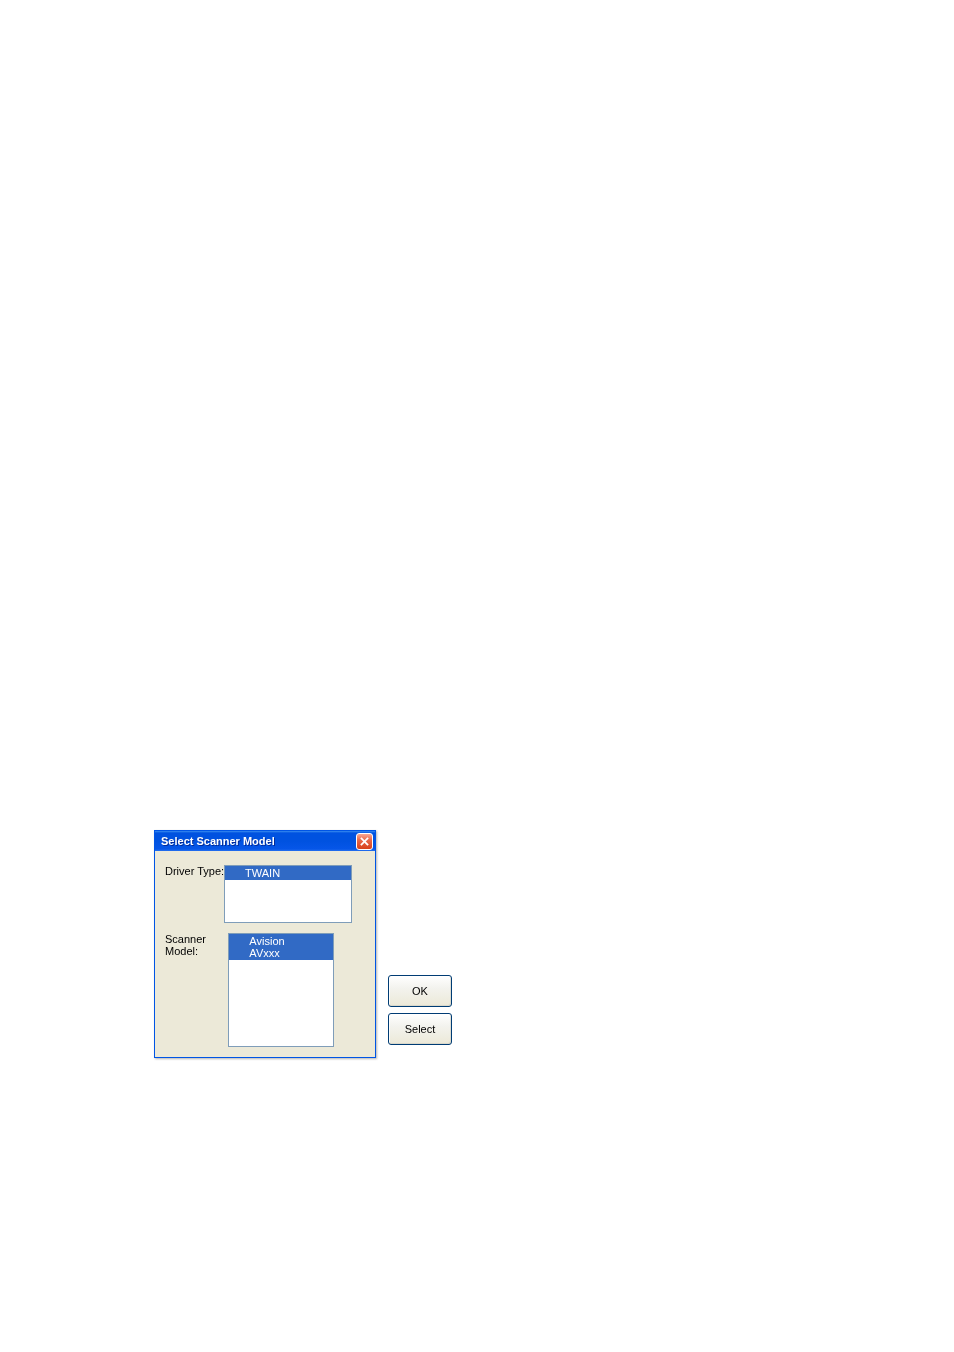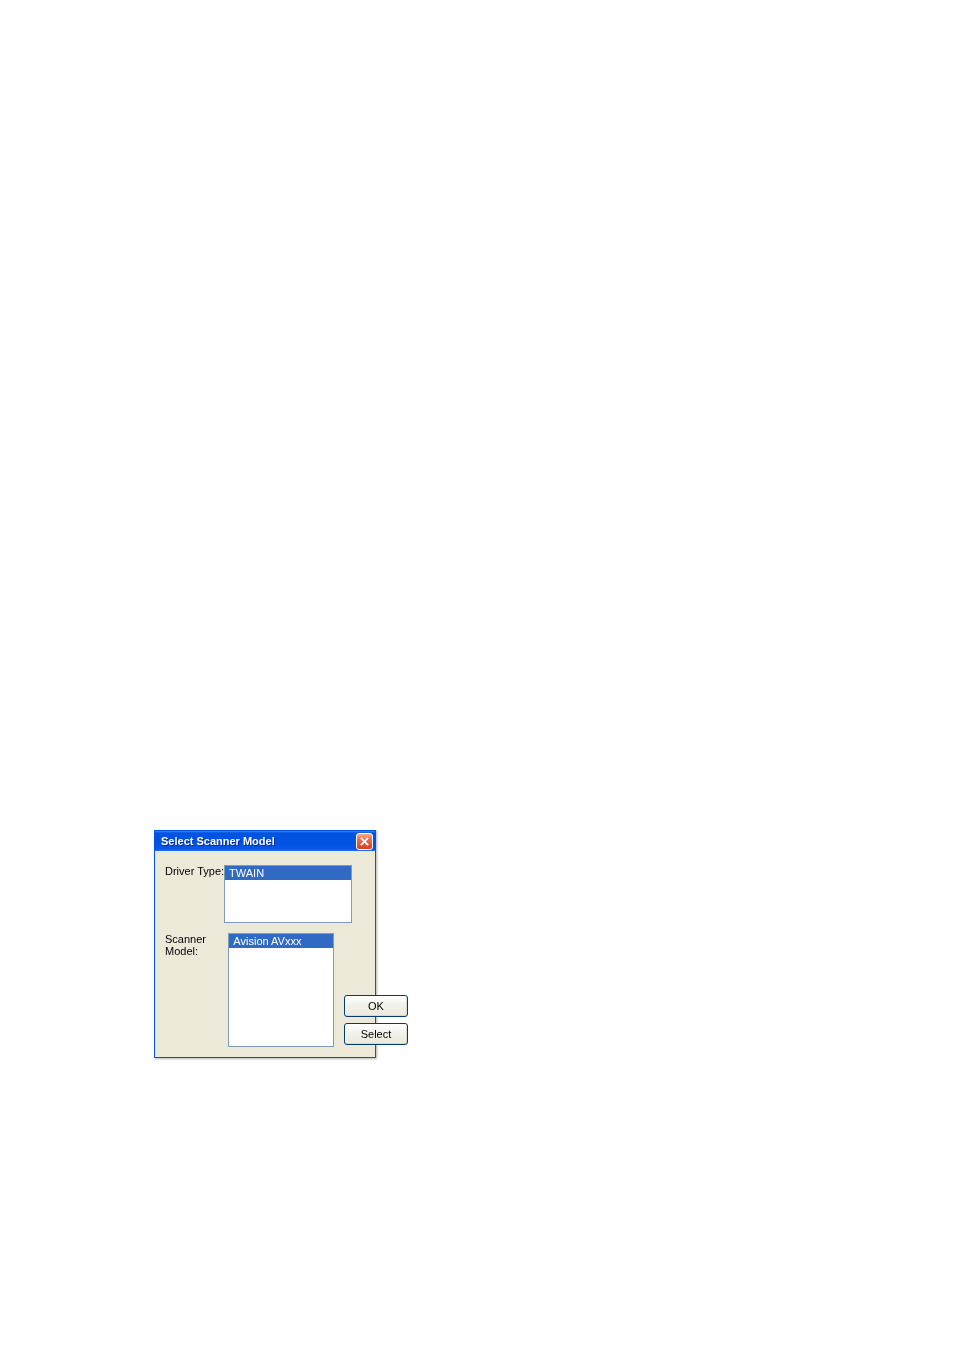--- a/index.html
+++ b/index.html
@@ -68,47 +68,48 @@
       overflow: hidden;
     }
     .listbox-driver {
       height: 58px;
       margin-bottom: 10px;
     }
     .listbox-scanner {
       height: 114px;
     }
     .listbox-item {
-      padding: 1px 4px;
+      padding: 1px 20px;
       font-size: 11px;
       cursor: pointer;
     }
     .listbox-item.selected {
       background: #316ac5;
       color: #ffffff;
     }
     .bottom-area {
       display: flex;
       align-items: flex-end;
       justify-content: flex-start;
+      gap: 44px;
     }
     .left-col {
       display: flex;
       flex-direction: row;
     }
     .right-col {
       display: flex;
       flex-direction: column;
       gap: 6px;
       margin-left: 10px;
       padding-bottom: 2px;
     }
     .xp-button {
       width: 64px;
-      height: 22px;
+      height: 32px;
       background: linear-gradient(to bottom, #ffffff 0%, #f3f3ee 40%, #ece9d8 100%);
       border: 1px solid #003c74;
       border-radius: 3px;
       font-family: Tahoma, Arial, sans-serif;
       font-size: 11px;
       color: #000000;
       cursor: pointer;
       padding: 0;
       box-shadow: inset 1px 1px 0 rgba(255,255,255,0.8), inset -1px -1px 0 rgba(200,200,190,0.5);
     }

